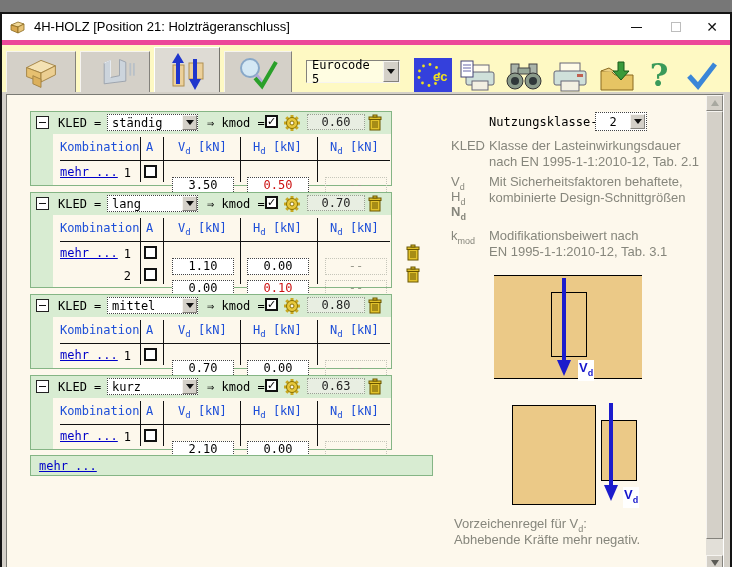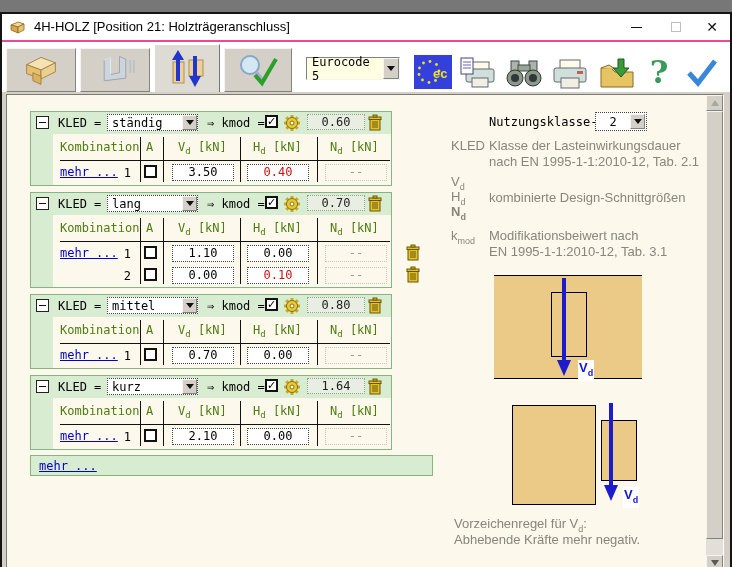--- a/index.html
+++ b/index.html
@@ -11,21 +11,21 @@
   #titlebar{position:absolute;left:0;top:0;width:728px;height:26px;background:#ffffff;display:flex;align-items:center;}
   #title-icon{position:absolute;left:8px;top:5px;width:16px;height:16px;}
   #title-text{position:absolute;left:32px;top:0;line-height:26px;font-size:13px;color:#000;}
   .wbtn{position:absolute;top:0;width:36px;height:26px;display:flex;align-items:center;justify-content:center;cursor:default;}
   #btn-min{left:616px;} #btn-max{left:656px;} #btn-close{left:692px;}
   #btn-min .bar{width:11px;height:1px;background:#111;}
   #btn-max .sq{width:10px;height:10px;border:1px solid #bdbdbd;}
   #btn-close .x{font-size:14px;color:#111;line-height:26px;}
 
   
-  #toolbar{position:absolute;left:0;top:26px;width:728px;height:52px;background:#ffffff;border-top:2px solid #ec4899;}
+  #toolbar{position:absolute;left:0;top:26px;width:728px;height:52px;background:#fef9c3;border-top:5px solid #ec4899;}
   .tbtn{position:absolute;top:6px;height:44px;background:#d4d0c8;border:1px solid;border-color:#f6f4f0 #84827c #84827c #f6f4f0;display:flex;align-items:center;justify-content:center;}
   .tbtn.selected{top:2px;height:49px;background:#dedbd4;border-color:#ffffff #76746e #76746e #ffffff;}
   .ibtn{position:absolute;display:flex;align-items:center;justify-content:center;background:transparent;border:none;}
   #combo-eurocode{position:absolute;left:304px;top:15px;width:94px;height:23px;background:#fffde2;border:1px solid;border-color:#84827c #f6f4f0 #f6f4f0 #84827c;display:flex;align-items:center;}
   #combo-eurocode .cb-text{flex:1;padding-left:5px;font:12px "DejaVu Sans Mono",monospace;color:#000;}
   .dd-btn{width:16px;height:100%;background:#d4d0c8;border:1px solid;border-color:#f6f4f0 #84827c #84827c #f6f4f0;display:flex;align-items:center;justify-content:center;}
   .tri-dn{width:0;height:0;border-left:4px solid transparent;border-right:4px solid transparent;border-top:5px solid #111;}
 
   
   #content-frame{position:absolute;left:0;top:78px;width:728px;height:485px;background:#d4d0c8;}
@@ -53,28 +53,28 @@
   .checkbox{position:absolute;width:13px;height:13px;background:#fff;border:2px solid #111;display:flex;align-items:center;justify-content:center;}
   .checkbox .tick{font:bold 11px "DejaVu Sans",sans-serif;color:#000;line-height:9px;}
   .hdr-check{left:234px;top:3px;}
   .gear{position:absolute;left:252px;top:2px;width:18px;height:18px;}
   .ro-field{position:absolute;left:276px;top:2px;width:58px;height:16px;background:#e8eee2;border:1px dotted #9aa294;text-align:center;font:12px "DejaVu Sans Mono",monospace;line-height:14px;color:#222;}
   .trash{position:absolute;width:16px;height:18px;}
   .hdr-trash{right:8px;top:2px;}
 
   .sec-table{position:absolute;left:22px;top:22px;right:0;bottom:0;}
   .th-row{position:absolute;left:7px;top:0;width:330px;height:27px;border-bottom:1px solid #111;}
-  .th{position:absolute;top:6px;font:12px "DejaVu Sans Mono",monospace;color:#4d7c0f;white-space:nowrap;}
+  .th{position:absolute;top:6px;font:12px "DejaVu Sans Mono",monospace;color:#1d4ed8;white-space:nowrap;}
   .vline{position:absolute;top:3px;width:1px;background:#111;}
   .v1{left:87px;} .v2{left:110px;} .v3{left:187px;} .v4{left:264px;}
   .tr{position:absolute;left:0;right:0;height:22px;}
   .more-link{position:absolute;left:7px;top:3px;font:12px "DejaVu Sans Mono",monospace;color:#0000c8;text-decoration:underline;cursor:pointer;}
   .rownum{position:absolute;left:52px;width:26px;top:4px;text-align:right;font:12px "DejaVu Sans Mono",monospace;}
   .row-cb{left:91px;top:3px;}
-  .fld{position:absolute;top:2px;width:62px;height:17px;border:1px dotted #444;background:#fff;text-align:center;font:12px "DejaVu Sans Mono",monospace;line-height:15px;color:#000;}
+  .fld{position:absolute;top:15px;width:62px;height:17px;border:1px dotted #444;background:#fff;text-align:center;font:12px "DejaVu Sans Mono",monospace;line-height:15px;color:#000;}
   .fld.c-vd{left:119px;} .fld.c-hd{left:194px;} .fld.c-nd{left:272px;border:1px dotted #c6c6ba;background:transparent;color:#9a9a8e;}
   .fld.red{color:#cc1111;}
   .row-trash{left:352px;top:1px;}
 
   #more-bar{position:absolute;left:23px;top:360px;width:403px;height:21px;background:#d8ecd2;border:1px solid #85b585;}
   #more-bar .more-link{top:3px;left:8px;}
 
   
   .r-lbl{position:absolute;font:12px "DejaVu Sans Mono",monospace;color:#000;white-space:nowrap;}
   #nutz-dd{position:absolute;left:588px;top:17px;width:52px;height:19px;border:1px dotted #444;background:#fff;display:flex;align-items:center;}
@@ -273,21 +273,21 @@
         </div>
         <div class="vline v1" style="bottom:3px;"></div>
               <div class="vline v2" style="bottom:3px;"></div>
         <div class="vline v3" style="bottom:3px;"></div>
               <div class="vline v4" style="bottom:3px;"></div>
         <div class="tr" style="top:28px;">
           <span class="more-link">mehr ...</span>
           <span class="rownum">1</span>
           <div class="checkbox row-cb"></div>
           <div class="fld c-vd">3.50</div>
-          <div class="fld c-hd red">0.40</div>
+          <div class="fld c-hd red">0.50</div>
           <div class="fld c-nd">--</div>
         </div>
       </div>
     </div>
 
     <div class="section" style="top:97px;height:96px;">
       <div class="sec-header">
         <div class="collapse-btn">
                 <span class="minus"></span>
               </div>
@@ -448,21 +448,21 @@
         <svg class="gear" viewBox="0 0 18 18">
           <g stroke="#c8a820" stroke-width="3">
                   <line x1="9" y1="1" x2="9" y2="17"></line>
                   <line x1="1" y1="9" x2="17" y2="9"></line>
                   <line x1="3.3" y1="3.3" x2="14.7" y2="14.7"></line>
                   <line x1="3.3" y1="14.7" x2="14.7" y2="3.3"></line>
                 </g>
           <circle cx="9" cy="9" r="5.5" fill="#e8c83c" stroke="#8a7200"></circle>
                 <circle cx="9" cy="9" r="2" fill="#fdf8ec" stroke="#8a7200"></circle>
         </svg>
-        <div class="ro-field">1.64</div>
+        <div class="ro-field">0.63</div>
         <svg class="trash hdr-trash" viewBox="0 0 16 18">
           <rect x="3" y="5" width="10" height="11" fill="#e2c22c" stroke="#6a5600"></rect>
           <rect x="2" y="3" width="12" height="2.5" fill="#e2c22c" stroke="#6a5600"></rect>
           <rect x="6" y="1" width="4" height="2" fill="#e2c22c" stroke="#6a5600"></rect>
           <line x1="6" y1="7" x2="6" y2="14" stroke="#6a5600"></line>
                 <line x1="8" y1="7" x2="8" y2="14" stroke="#6a5600"></line>
                 <line x1="10" y1="7" x2="10" y2="14" stroke="#6a5600"></line>
         </svg>
       </div>
       <div class="sec-band"></div>
@@ -501,20 +501,21 @@
             </span>
     </div>
 
     <span class="def-term" style="top:43px;">KLED</span>
     <span class="def-line" style="top:43px;">Klasse der Lasteinwirkungsdauer</span>
     <span class="def-line" style="top:59px;">nach EN 1995-1-1:2010-12, Tab. 2.1</span>
 
     <span class="def-term" style="top:79px;"><span>V</span><sub>d</sub></span>
     <span class="def-term" style="top:94px;"><span>H</span><sub>d</sub></span>
     <span class="def-term" style="top:109px;font-weight:bold;"><span>N</span><sub>d</sub></span>
+    <span class="def-line" style="top:79px;">Mit Sicherheitsfaktoren behaftete,</span>
     <span class="def-line" style="top:95px;">kombinierte Design-Schnittgrößen</span>
 
     <span class="def-term" style="top:133px;"><span>k</span><sub>mod</sub></span>
     <span class="def-line" style="top:133px;">Modifikationsbeiwert nach</span>
     <span class="def-line" style="top:149px;">EN 1995-1-1:2010-12, Tab. 3.1</span>
 
     <div class="diagram" id="diag1">
       <div id="diag1-post"></div>
       <svg class="arrow-svg" style="left:62px;top:2px;" width="16" height="100">
         <line x1="8" y1="0" x2="8" y2="84" stroke="#1c1ccc" stroke-width="4"></line>

